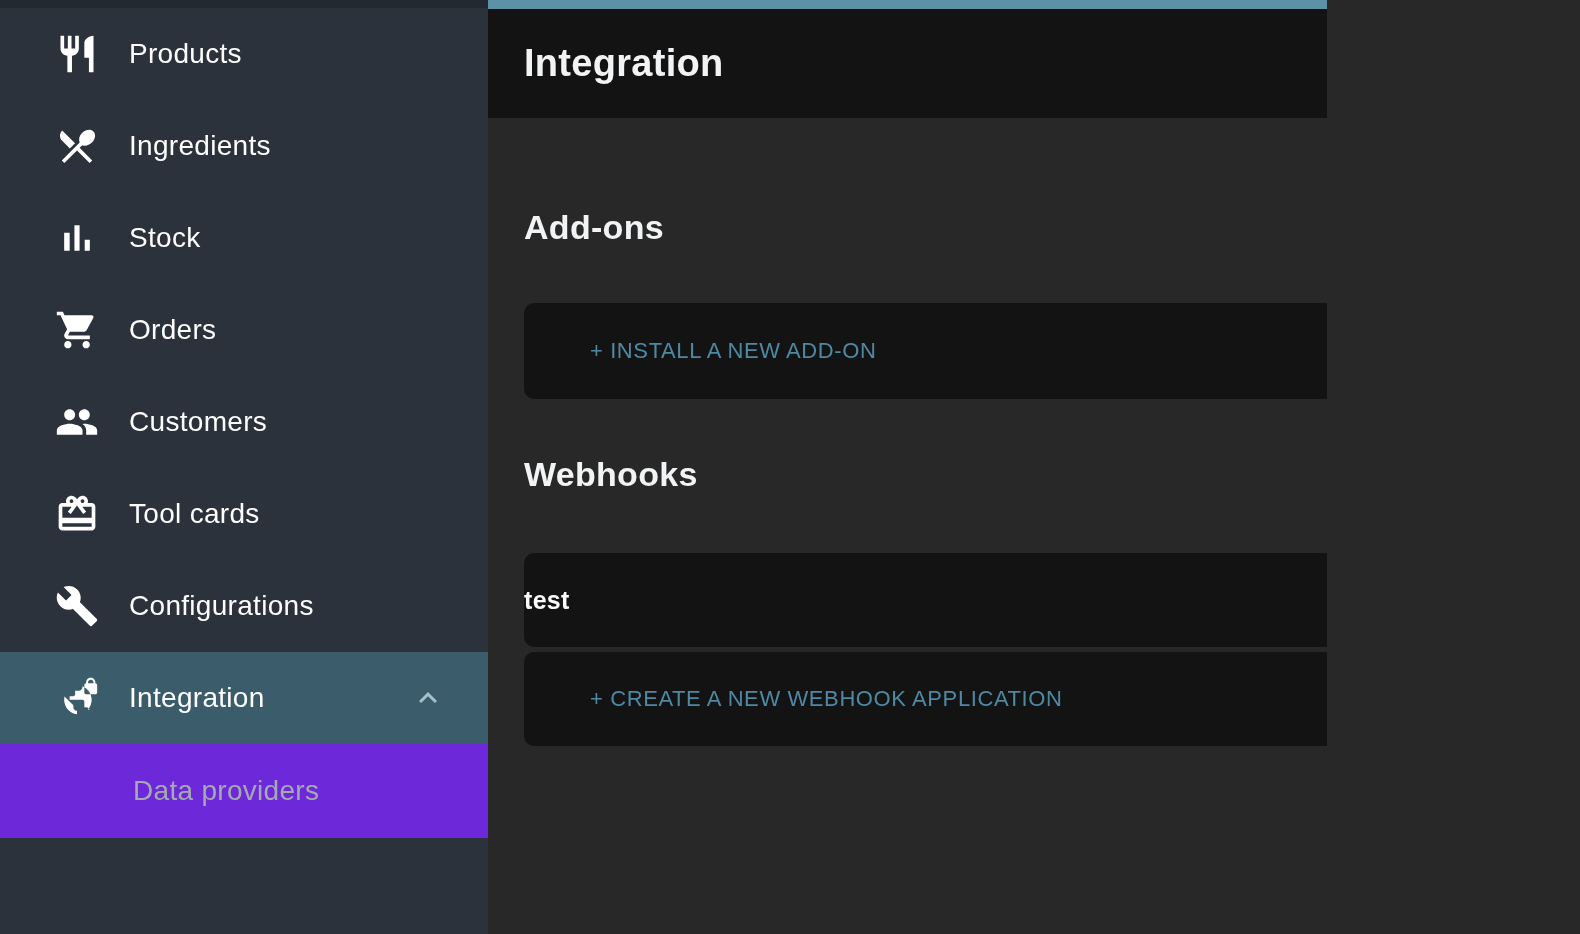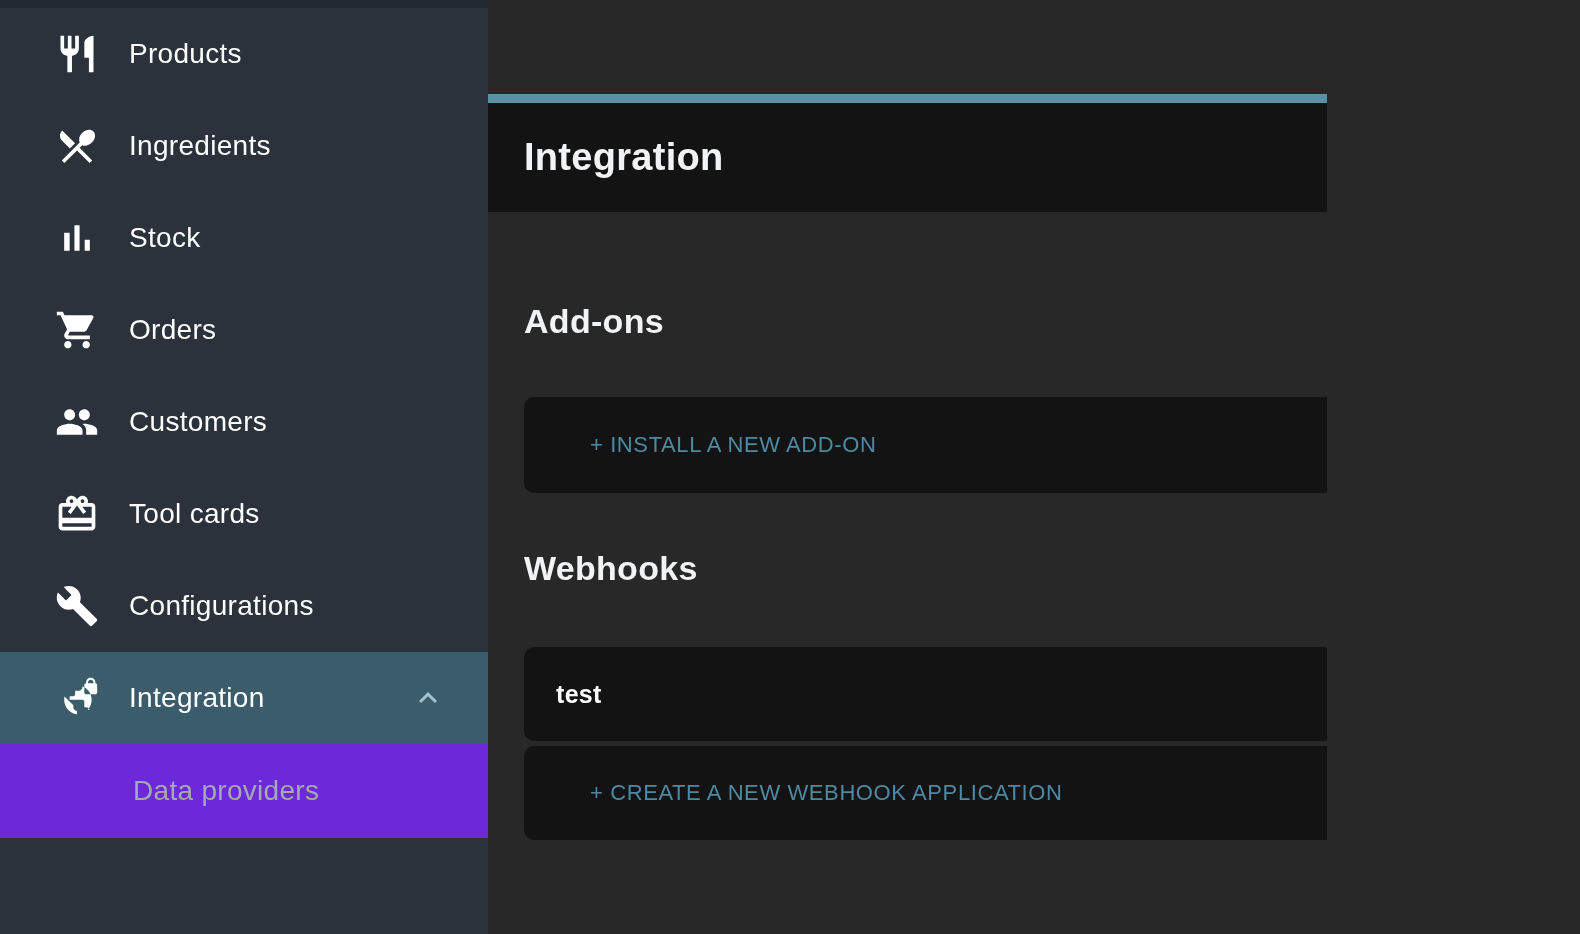--- a/index.html
+++ b/index.html
@@ -2,21 +2,21 @@
 <html><head>
 <meta charset="utf-8">
 <style>
   * { box-sizing: border-box; margin: 0; padding: 0; }
   html, body {
     width: 1580px; height: 934px;
     overflow: hidden;
     font-family: "Liberation Sans", "DejaVu Sans", sans-serif;
     background: #282828;
   }
-  .app { display: flex; width: 1327px; height: 934px; align-items: center; }
+  .app { display: flex; width: 1327px; height: 934px; }
 
   
   .sidebar {
     width: 488px; min-width: 488px; height: 100%;
     background: #2b323b;
     position: relative;
   }
   .sidebar-top-strip { height: 8px; background: #222930; }
   .nav-item {
     height: 92px;
@@ -87,21 +87,20 @@
     color: #4e89a4;
     font-size: 22px; font-weight: 500;
     letter-spacing: 0.6px;
     padding-left: 66px;
     cursor: pointer;
     text-decoration: none;
   }
   .webhook-name {
     color: #fafafa;
     font-size: 25px; font-weight: 700;
-    padding-left: 32px;
     letter-spacing: 0.3px;
   }
 </style>
 </head>
 <body>
 
 <div class="app">
 
   <aside class="sidebar">
     <div class="sidebar-top-strip"></div>

